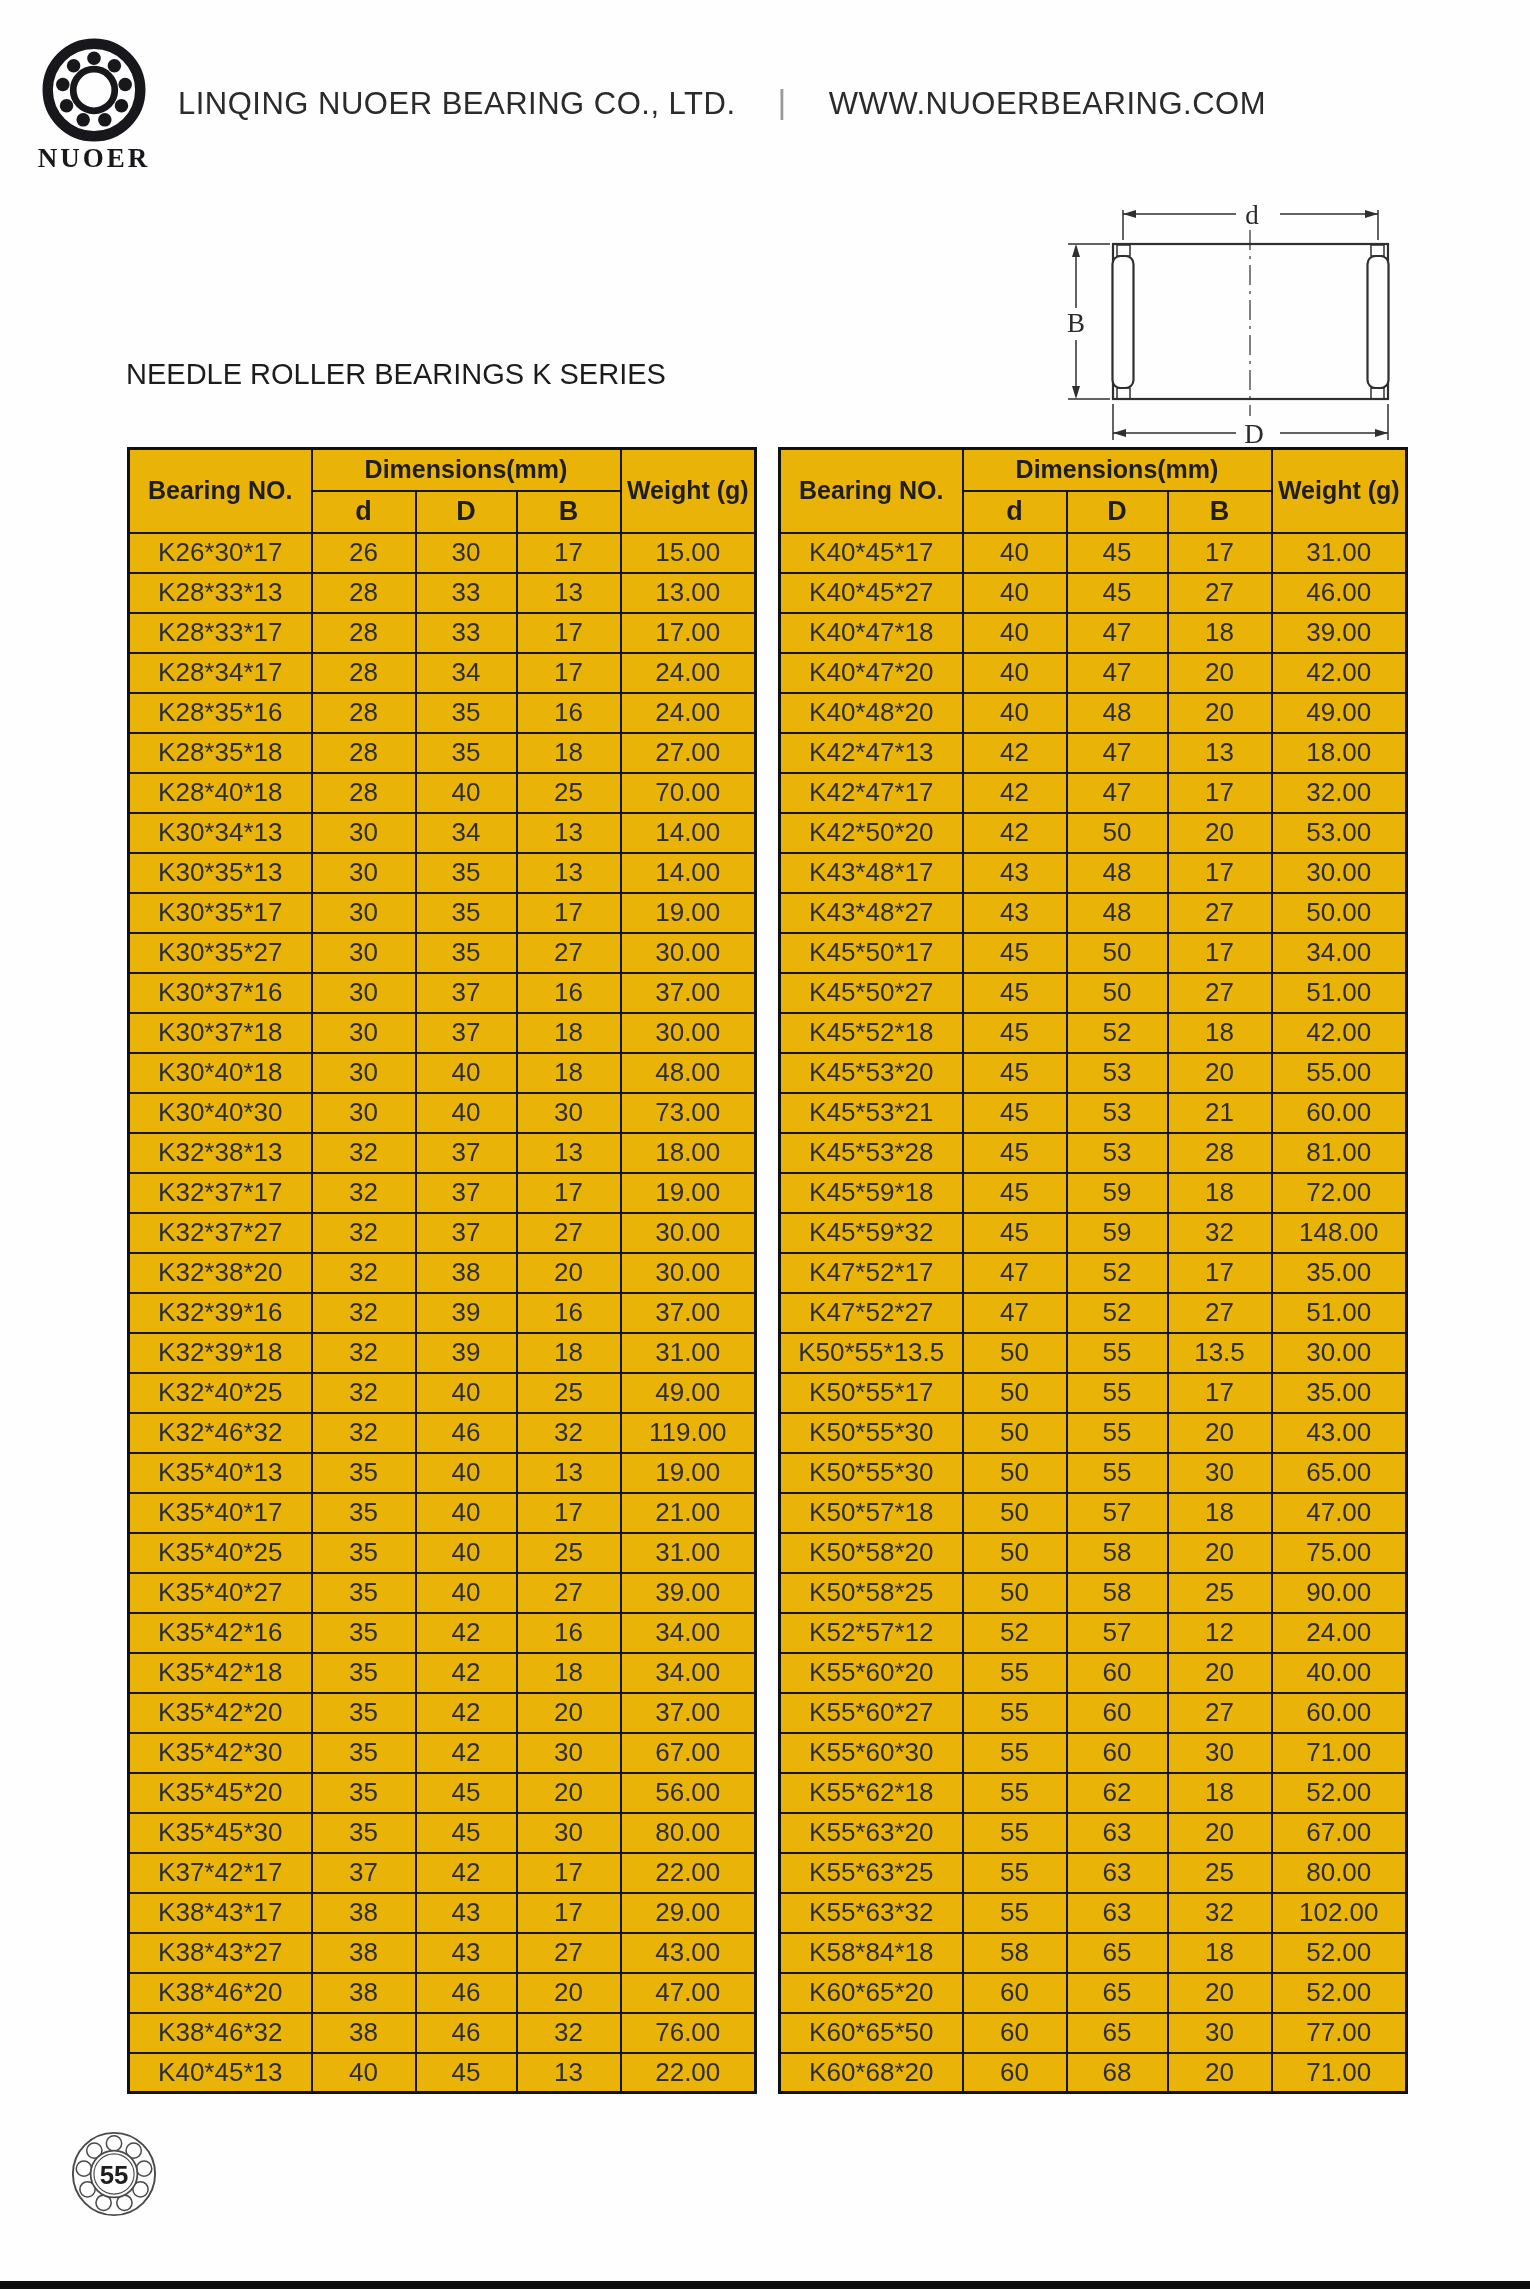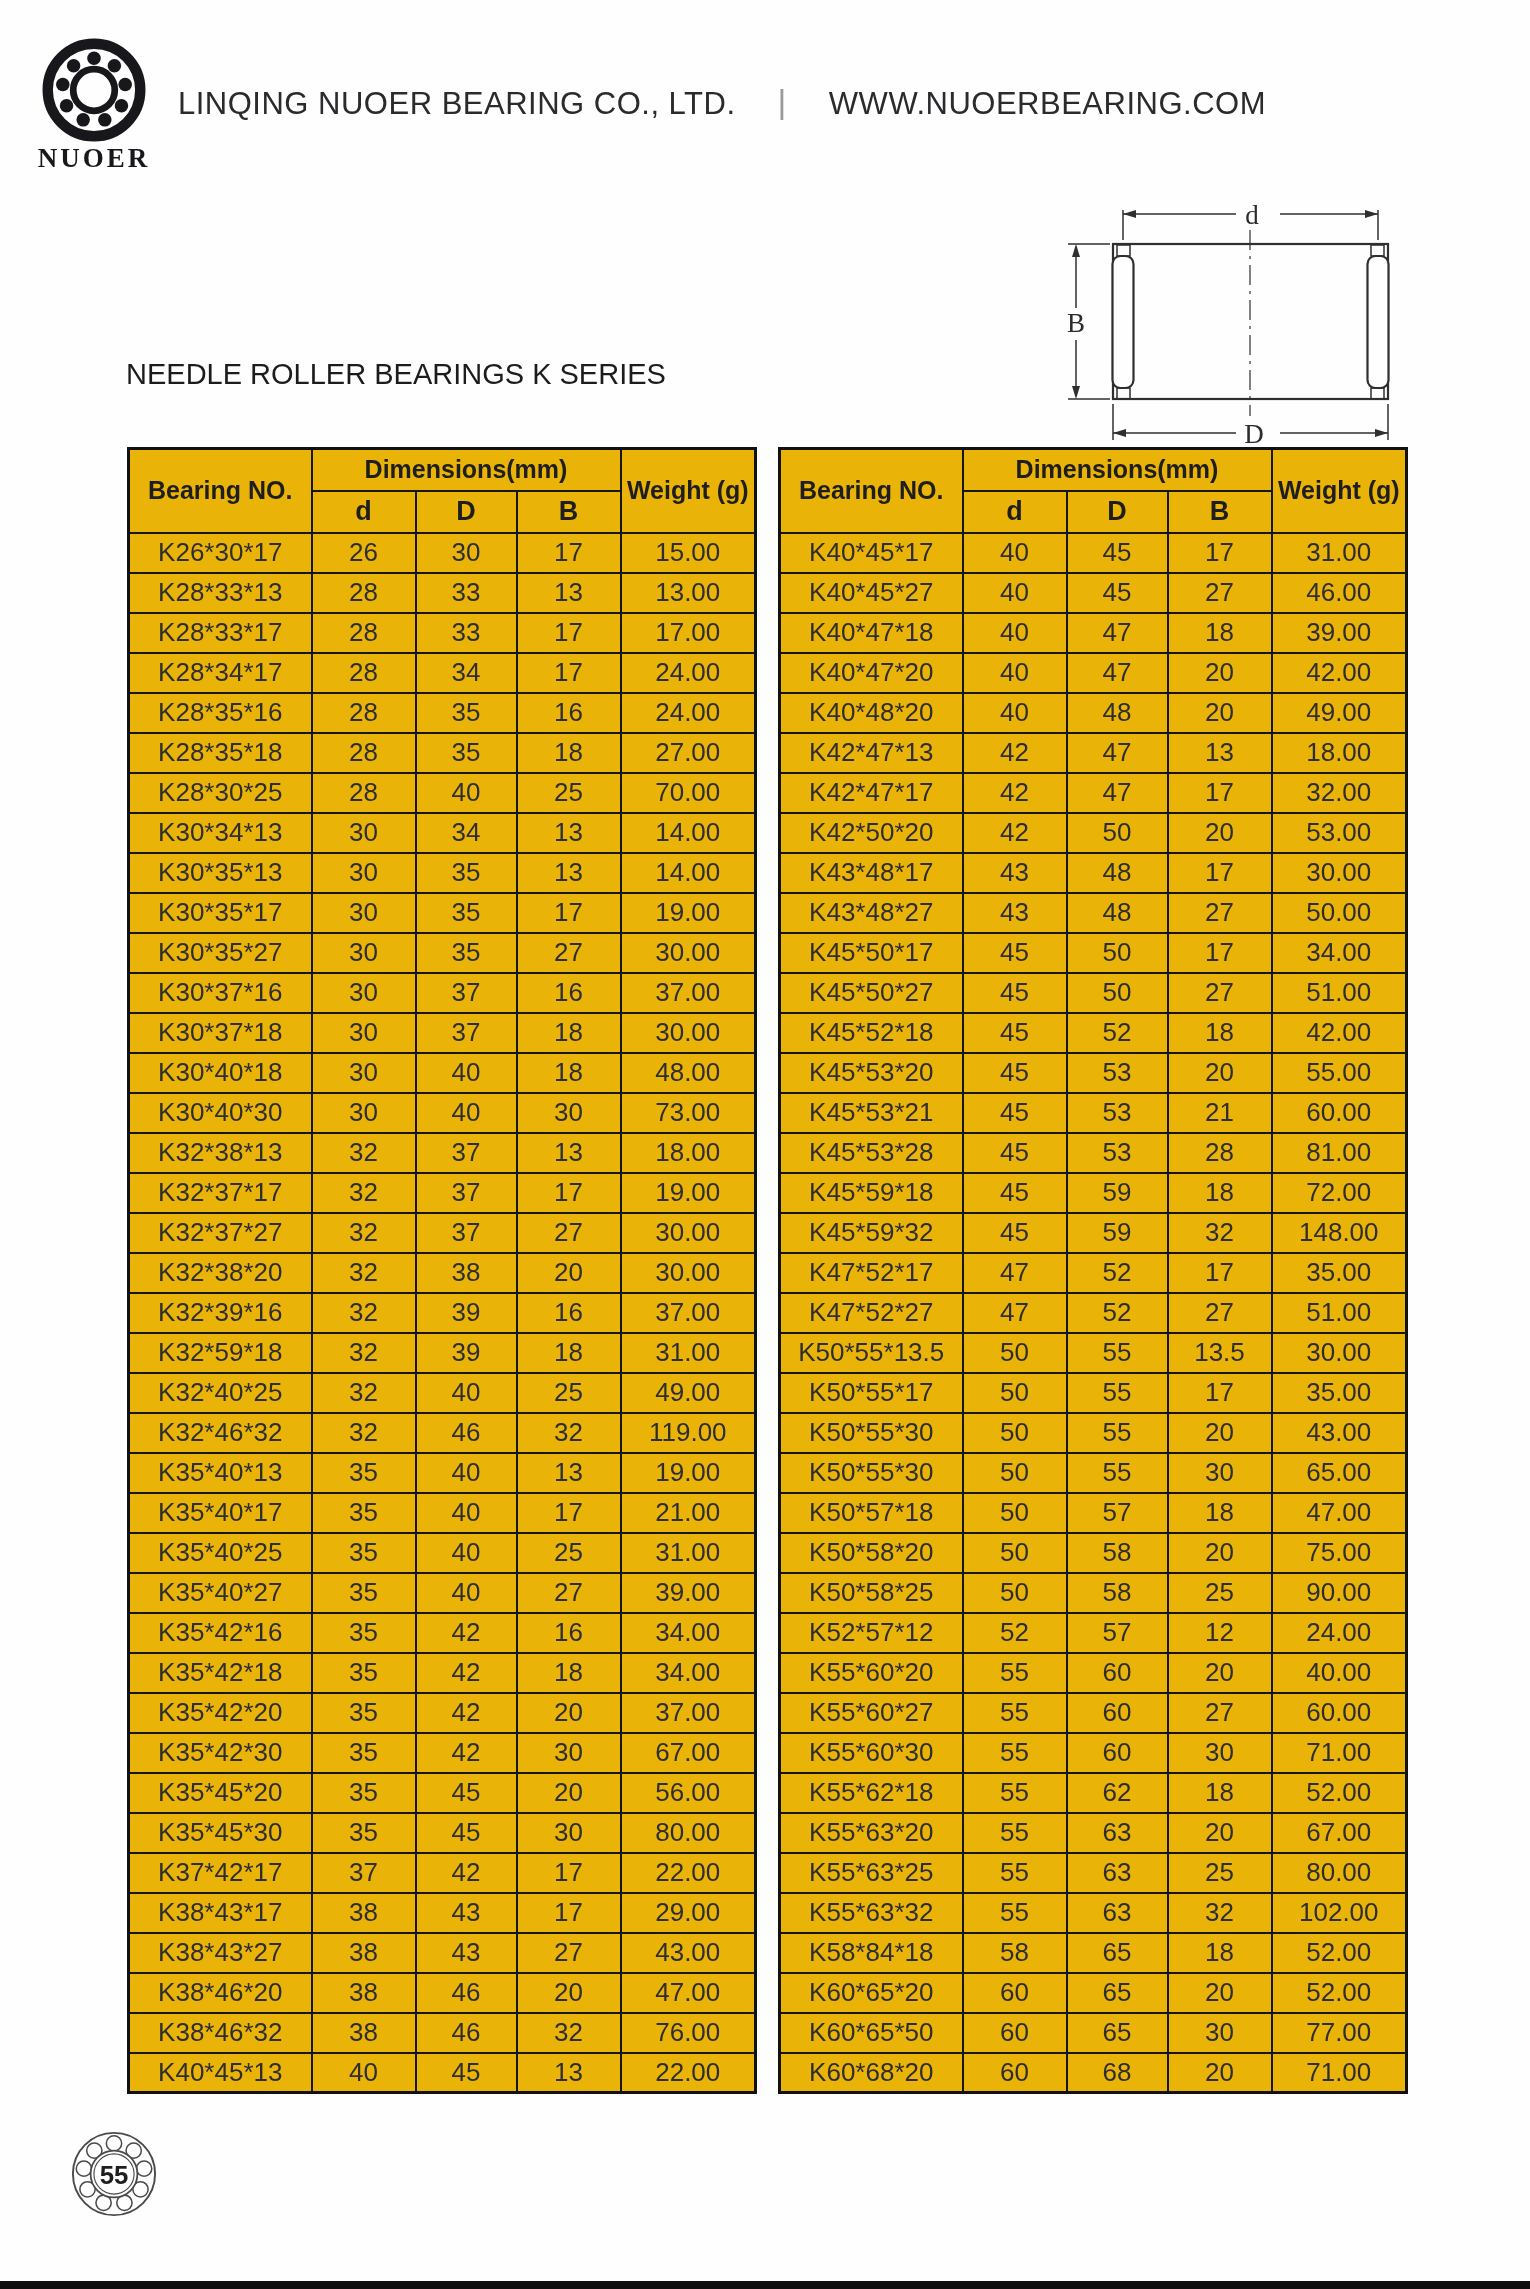--- a/index.html
+++ b/index.html
@@ -199,21 +199,21 @@
           <td>24.00</td>
         </tr>
         <tr>
           <td>K28*35*18</td>
           <td>28</td>
           <td>35</td>
           <td>18</td>
           <td>27.00</td>
         </tr>
         <tr>
-          <td>K28*30*25</td>
+          <td>K28*40*18</td>
           <td>28</td>
           <td>40</td>
           <td>25</td>
           <td>70.00</td>
         </tr>
         <tr>
           <td>K30*34*13</td>
           <td>30</td>
           <td>34</td>
           <td>13</td>
@@ -297,21 +297,21 @@
           <td>30.00</td>
         </tr>
         <tr>
           <td>K32*39*16</td>
           <td>32</td>
           <td>39</td>
           <td>16</td>
           <td>37.00</td>
         </tr>
         <tr>
-          <td>K32*59*18</td>
+          <td>K32*39*18</td>
           <td>32</td>
           <td>39</td>
           <td>18</td>
           <td>31.00</td>
         </tr>
         <tr>
           <td>K32*40*25</td>
           <td>32</td>
           <td>40</td>
           <td>25</td>

